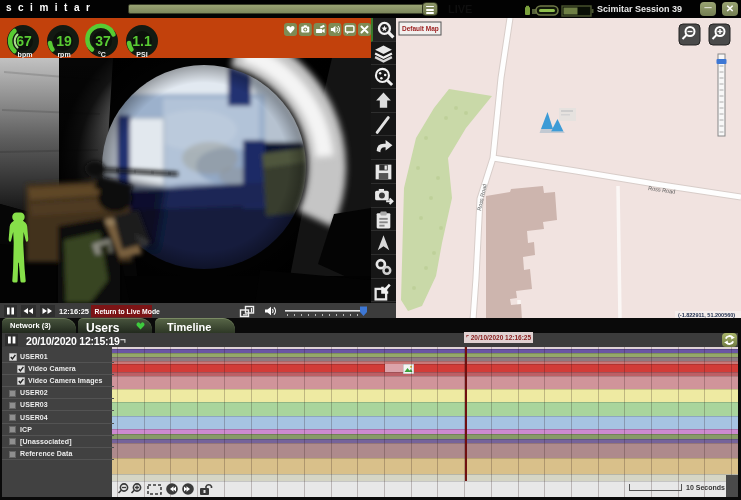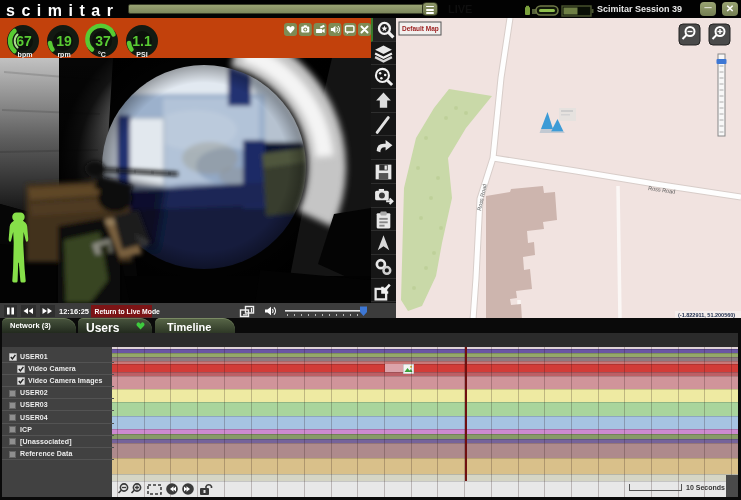--- a/index.html
+++ b/index.html
@@ -4,21 +4,21 @@
 <style>
 html,body{margin:0;padding:0;width:741px;height:500px;background:#000;overflow:hidden}
 *{box-sizing:border-box;font-family:"Liberation Sans",sans-serif}
 .abs{position:absolute}
 </style>
 </head>
 <body>
 <div class="abs" style="left:0;top:0;width:741px;height:500px;background:#000">
 
 <div class="abs" style="left:0;top:0;width:741px;height:18px;background:#020202">
-  <div class="abs" style="left:6px;top:2px;font-size:16px;font-weight:bold;color:#fff;letter-spacing:6.5px">scimitar</div>
+  <div class="abs" style="left:6px;top:2px;font-size:10px;font-weight:bold;color:#fff;letter-spacing:6.5px">scimitar</div>
   <div class="abs" style="left:128px;top:4px;width:296px;height:10px;background:linear-gradient(#9aa474,#7d875c);border:1px solid #3a3f28;border-radius:2px"></div>
   <div class="abs" style="left:422px;top:2px;width:16px;height:14px;background:linear-gradient(#8e9868,#6c7549);border:1px solid #2e331e;border-radius:4px">
     <div style="margin:2.5px 3px 0;height:1.8px;background:#fff;border-radius:1px"></div>
     <div style="margin:1.6px 3px 0;height:1.8px;background:#fff;border-radius:1px"></div>
     <div style="margin:1.6px 3px 0;height:1.8px;background:#fff;border-radius:1px"></div>
   </div>
   <div class="abs" style="left:448px;top:3px;font-size:11px;font-weight:bold;color:#0f0f0f">LIVE</div>
 
   <svg class="abs" style="left:524px;top:5px" width="72" height="12" viewBox="0 0 72 12">
     <rect x="1" y="2" width="5" height="8" rx="1" fill="#7aa03c"></rect>
@@ -395,20 +395,39 @@
   <div class="abs" style="left:78px;top:0;width:74px;height:15px;background:linear-gradient(#46523c,#222a1e);border-radius:5px 12px 0 0;border-top:1px solid #6a7a58">
         <span style="position:absolute;left:8px;top:2px;font-size:12px;font-weight:bold;color:#fff">Users</span>
     <svg style="position:absolute;right:7px;top:3px" width="9" height="8" viewBox="0 0 10 9">
           <path d="M5 8.5 L1.2 4.4 Q-0.3 2.6 1.2 1.1 Q2.8 -0.4 4.4 1.3 L5 2 L5.6 1.3 Q7.2 -0.4 8.8 1.1 Q10.3 2.6 8.8 4.4 Z" fill="#3ecb3e"></path>
         </svg>
   </div>
   <div class="abs" style="left:155px;top:0;width:80px;height:15px;background:linear-gradient(#566446,#2e3826);border-radius:5px 12px 0 0;border-top:1px solid #7a8a64">
         <span style="position:absolute;left:12px;top:2px;font-size:11px;font-weight:bold;color:#fff">Timeline</span>
       </div>
 
+  <div class="abs" style="left:0;top:15px;width:741px;height:14px;background:#3c3c3c">
+    <svg class="abs" style="left:5px;top:1px" width="14" height="12" viewBox="0 0 14 12">
+          <rect width="13" height="12" fill="#2e2e2e"></rect>
+          <rect x="3" y="2.5" width="2.8" height="7" fill="#fff"></rect>
+          <rect x="7.6" y="2.5" width="2.8" height="7" fill="#fff"></rect>
+        </svg>
+    <span class="abs" style="left:26px;top:1.5px;font-size:10.5px;font-weight:bold;color:#fff;letter-spacing:-0.2px">20/10/2020 12:15:19</span>
+    <span class="abs" style="left:120px;top:1px;font-size:10px;font-weight:bold;color:#ccc">¬</span>
+    <div class="abs" style="left:464px;top:-1.5px;width:69px;height:11px;background:#e0d2d2;font-size:6.5px;font-weight:bold;color:#8a2020;text-align:center;line-height:11px">⌜ 20/10/2020 12:16:25</div>
+    <div class="abs" style="left:722px;top:0;width:15px;height:14px;background:linear-gradient(#aab66a,#6f7a42);border-radius:4px">
+      <svg width="15" height="14" viewBox="0 0 15 14">
+            <g transform="translate(7.5,7)">
+              <path d="M-3.7 -1.4 A3.9 3.9 0 0 1 3.2 -2.2 M3.7 1.4 A3.9 3.9 0 0 1 -3.2 2.2" stroke="#fff" stroke-width="1.9" fill="none"></path>
+              <path d="M1.6 -4.2 L5.4 -2.6 L1.8 -0.6 Z" fill="#fff"></path>
+              <path d="M-1.6 4.2 L-5.4 2.6 L-1.8 0.6 Z" fill="#fff"></path>
+            </g>
+          </svg>
+    </div>
+  </div>
 
   <div class="abs" style="left:0;top:15px;width:2px;height:167px;background:#0a0a0a"></div>
 
   <div class="abs" style="left:0;top:29px;width:741px;height:153px" id="grid">
 
     <div class="abs" style="left:112px;top:0;width:626px;height:168px;background:#3c3c3c"></div>
     <div class="abs" style="left:112px;top:0px;width:626px;height:1.7px;background:#ded2d6"></div>
     <div class="abs" style="left:112px;top:1.7px;width:626px;height:4.3px;background:#6a55a4"></div>
     <div class="abs" style="left:112px;top:6.0px;width:626px;height:4.2px;background:#95a86a"></div>
     <div class="abs" style="left:112px;top:10.2px;width:626px;height:3.8px;background:#8d7a80"></div>

